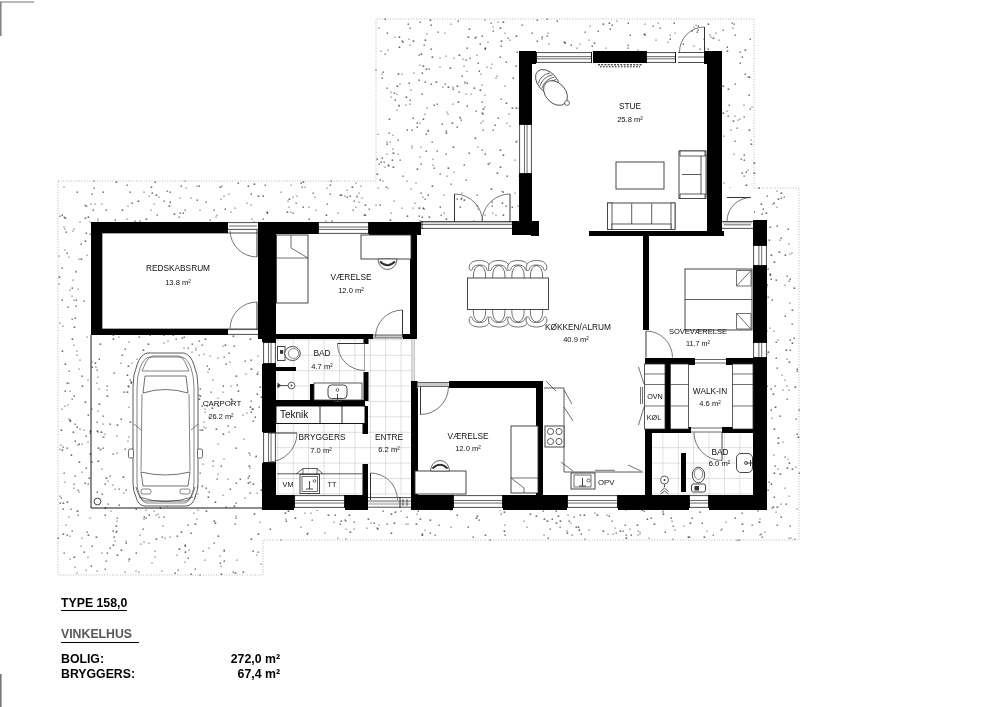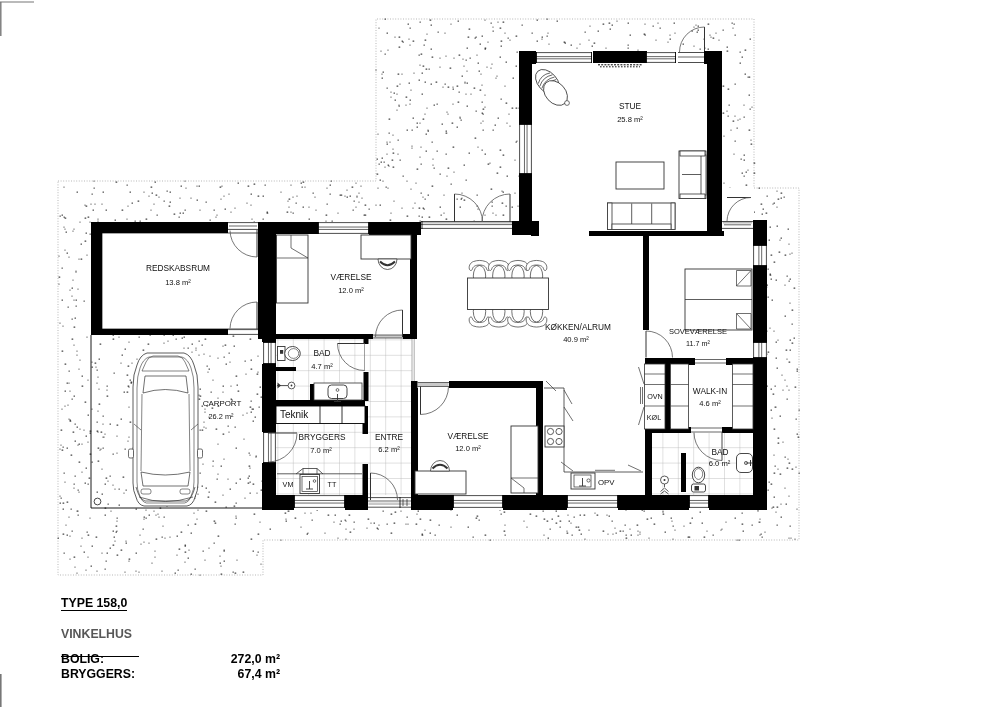--- a/index.html
+++ b/index.html
@@ -561,19 +561,19 @@
 <text x="288" y="487" font-size="7.2" text-anchor="middle" font-weight="normal" fill="#111" font-family="Liberation Sans, sans-serif">VM</text>
 
 <text x="332" y="487" font-size="7.2" text-anchor="middle" font-weight="normal" fill="#111" font-family="Liberation Sans, sans-serif">TT</text>
 
 <text x="598" y="485" font-size="7.8" text-anchor="start" font-weight="normal" fill="#111" font-family="Liberation Sans, sans-serif">OPV</text>
 </svg>
 <div style="position:absolute;left:0;top:0;width:1000px;height:707px;pointer-events:none;opacity:0.999;">
 
 <div style="position:absolute;left:61px;top:596.5px;font:bold 12.3px 'Liberation Sans',sans-serif;line-height:1;color:#000;border-bottom:1.3px solid #000;padding-bottom:1.5px;">TYPE 158,0</div>
 
-<div style="position:absolute;left:61px;top:627.5px;font:bold 12.3px 'Liberation Sans',sans-serif;line-height:1;color:#0369a1;border-bottom:1.3px solid #000;padding-bottom:16px;">VINKELHUS&nbsp;&nbsp;</div>
+<div style="position:absolute;left:61px;top:627.5px;font:bold 12.3px 'Liberation Sans',sans-serif;line-height:1;color:#0369a1;border-bottom:1.3px solid #000;padding-bottom:2px;">VINKELHUS&nbsp;&nbsp;</div>
 
 <div style="position:absolute;left:61px;top:652.5px;font:bold 12.3px 'Liberation Sans',sans-serif;line-height:1;color:#000;">BOLIG:</div>
 <div style="position:absolute;left:133px;top:652.5px;width:147px;text-align:right;font:bold 12.3px 'Liberation Sans',sans-serif;line-height:1;color:#000;">272,0 m²</div>
 
 <div style="position:absolute;left:61px;top:667.5px;font:bold 12.3px 'Liberation Sans',sans-serif;line-height:1;color:#000;">BRYGGERS:</div>
 <div style="position:absolute;left:133px;top:667.5px;width:147px;text-align:right;font:bold 12.3px 'Liberation Sans',sans-serif;line-height:1;color:#000;">67,4 m²</div>
 </div>
 </body></html>

